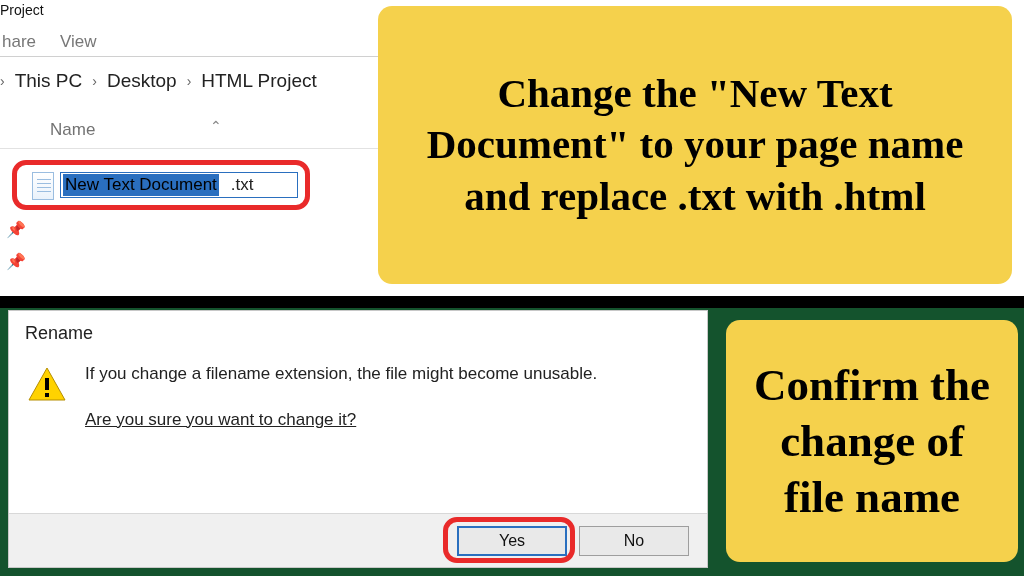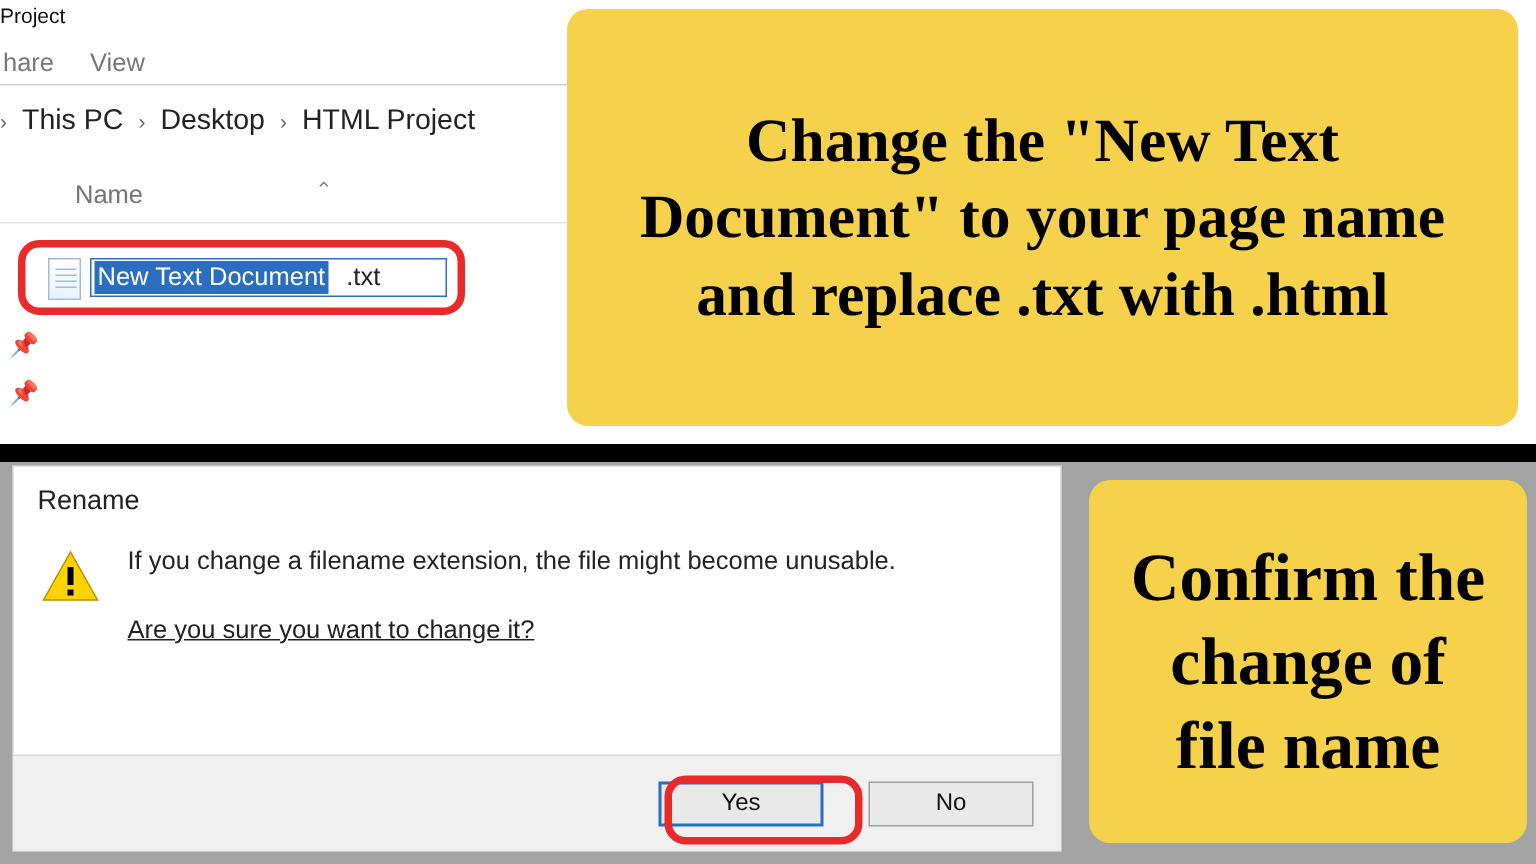--- a/index.html
+++ b/index.html
@@ -23,21 +23,21 @@
     width: 1024px;
     height: 12px;
     background: #000;
   }
   .bottom-section {
     position: absolute;
     top: 308px;
     left: 0;
     width: 1024px;
     height: 268px;
-    background: #a3a3a3;
+    background: #14532d;
   }
 
   
   .explorer-title {
     position: absolute;
     left: 0; top: 2px;
     font-size: 14px;
     color: #111;
   }
   .ribbon {
@@ -126,21 +126,21 @@
     height: 26px;
     border: 1px solid #2a6fbf;
     background: #fff;
     display: flex;
     align-items: center;
     font-size: 17px;
     padding-left: 2px;
   }
   .filename-edit .sel {
     background: #2a6fbf;
-    color: #ffffff;
+    color: #000000;
     padding: 1px 2px;
   }
   .filename-edit .ext {
     color: #222;
     padding-left: 12px;
   }
   .pin-icon {
     position: absolute;
     width: 16px; height: 16px;
     color: #666;
@@ -206,27 +206,27 @@
   }
   .dlg-text {
     font-size: 17px;
     color: #222;
     line-height: 1.4;
   }
   .dlg-text .line2 { margin-top: 22px; text-decoration: underline; }
   .dlg-footer {
     position: absolute;
     left: 0; right: 0; bottom: 0;
-    height: 64px;
+    height: 54px;
     background: #f0f0f0;
     border-top: 1px solid #d8d8d8;
     display: flex;
     justify-content: flex-end;
     align-items: center;
-    gap: 30px;
+    gap: 12px;
     padding-right: 18px;
   }
   .dlg-btn {
     width: 110px;
     height: 30px;
     background: #e9e9e9;
     border: 1px solid #9e9e9e;
     font-size: 16px;
     color: #111;
     display: inline-flex;

